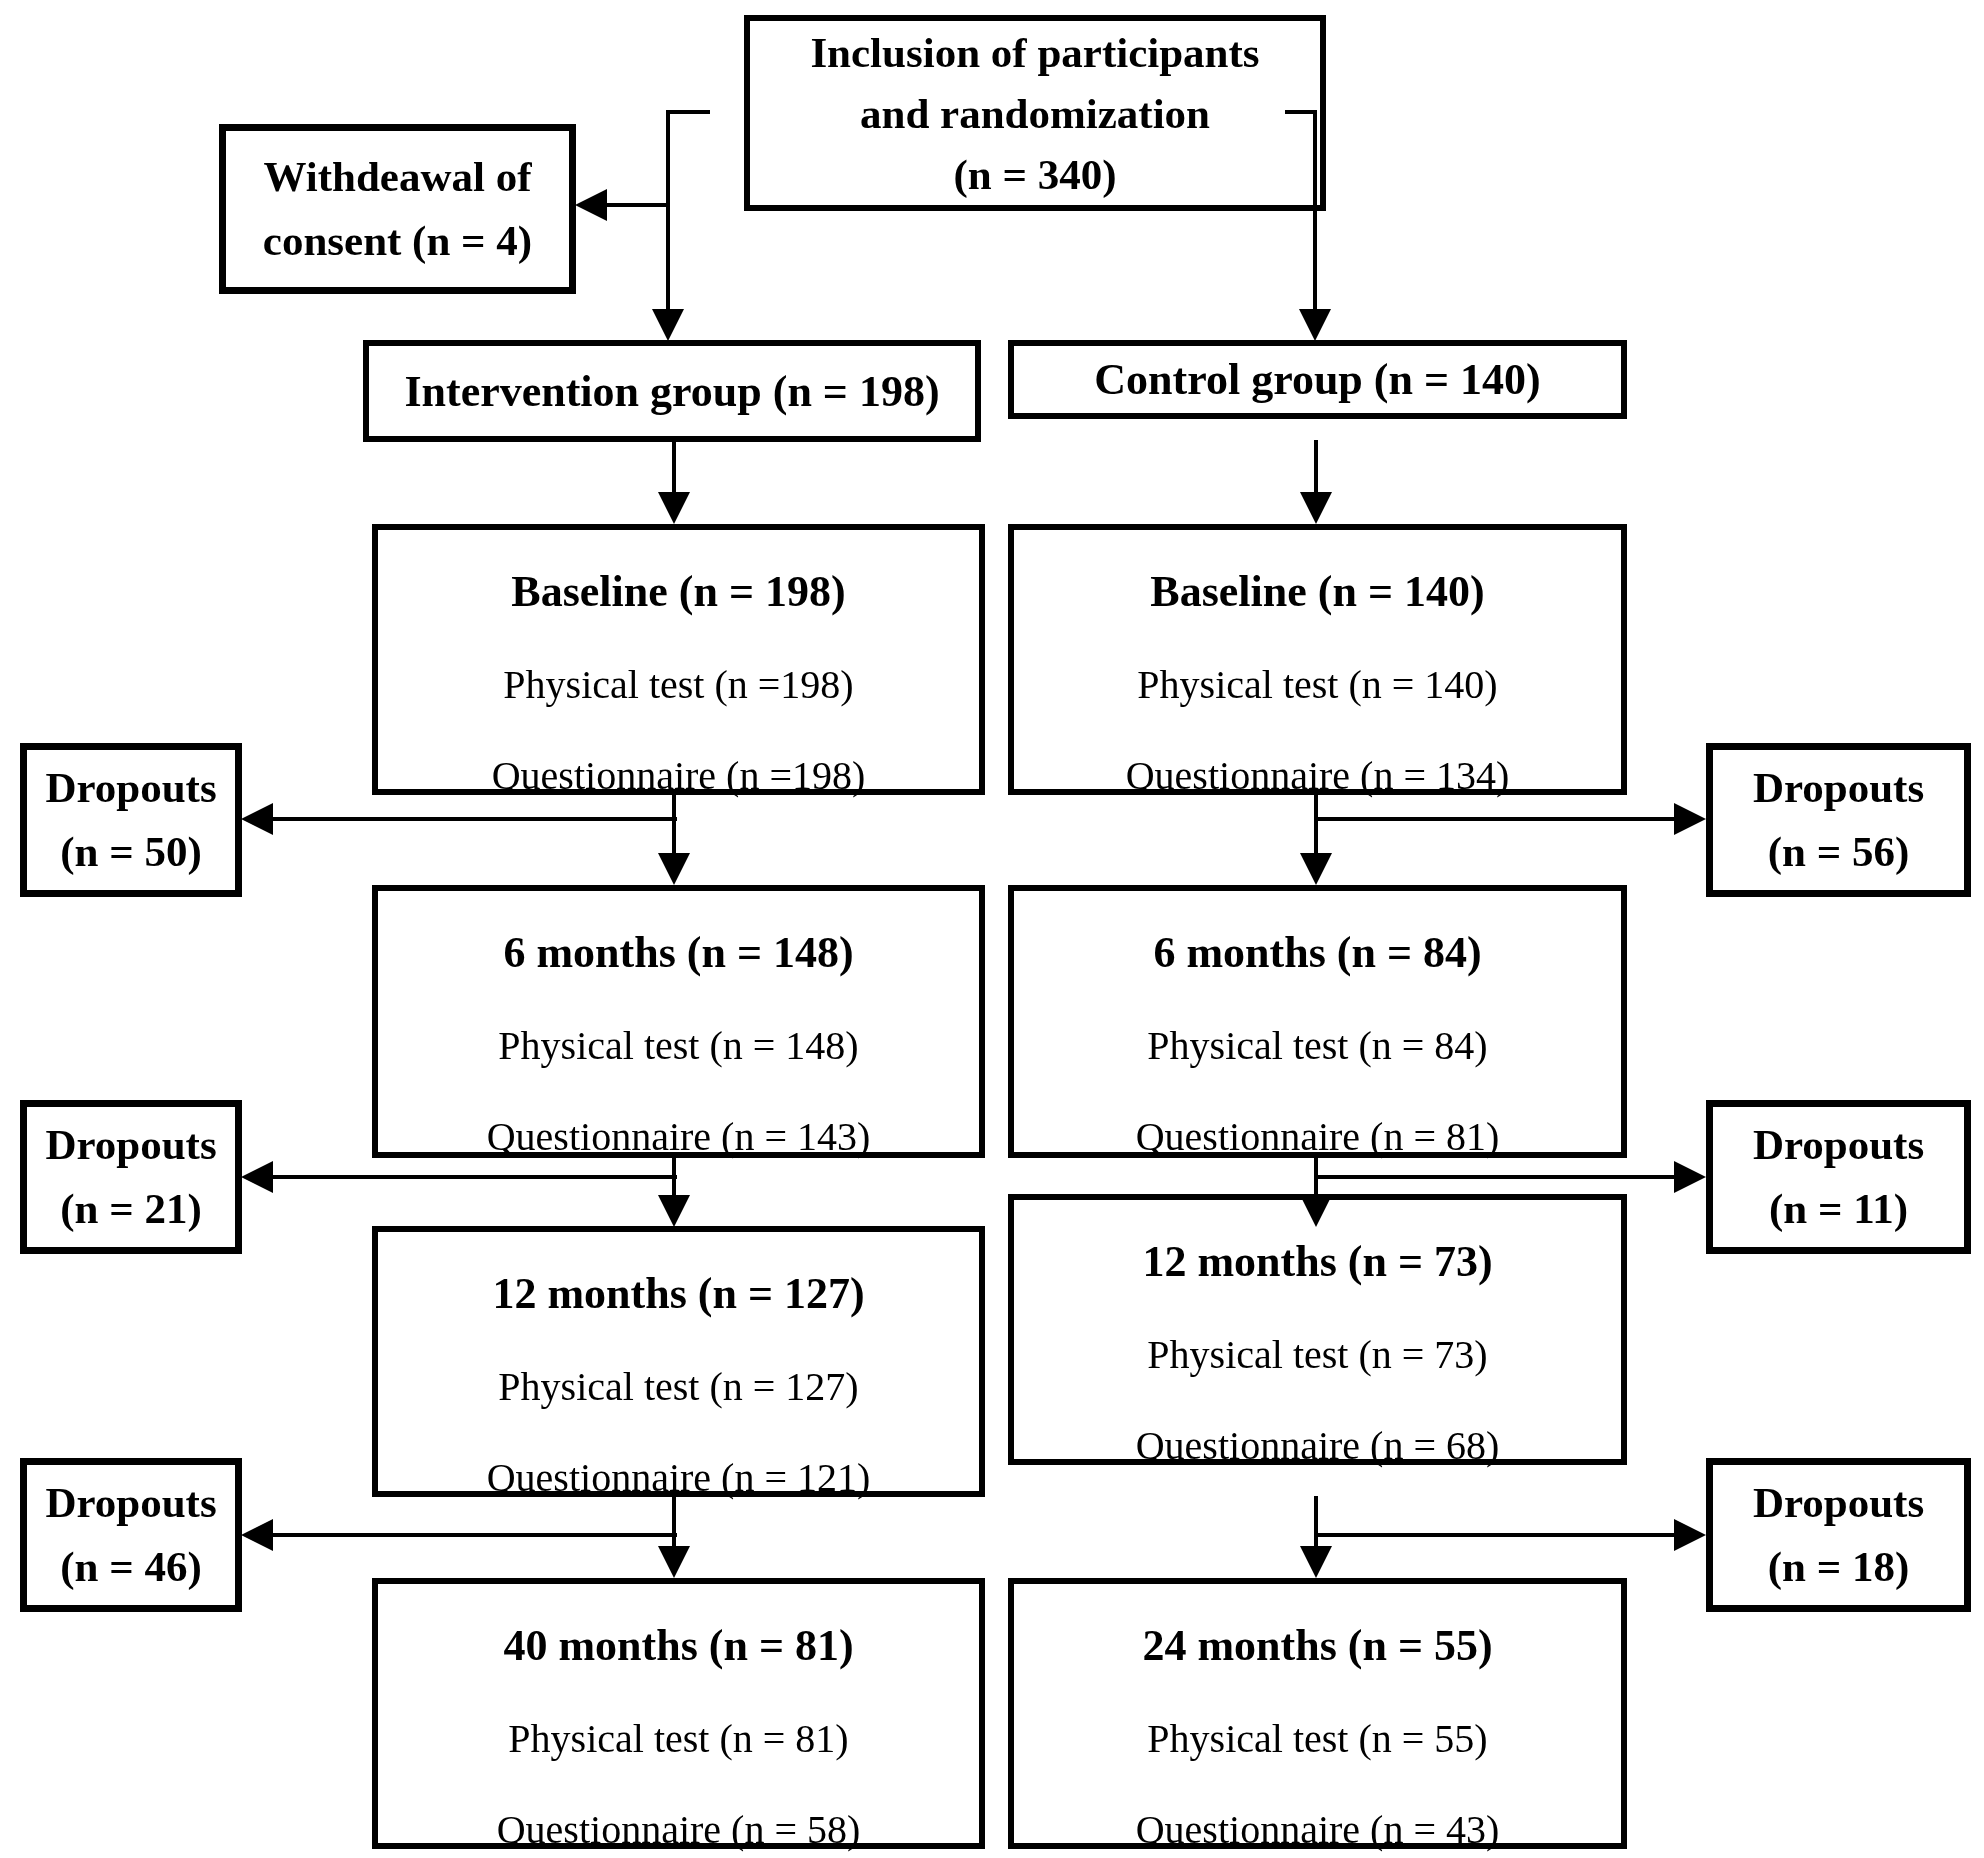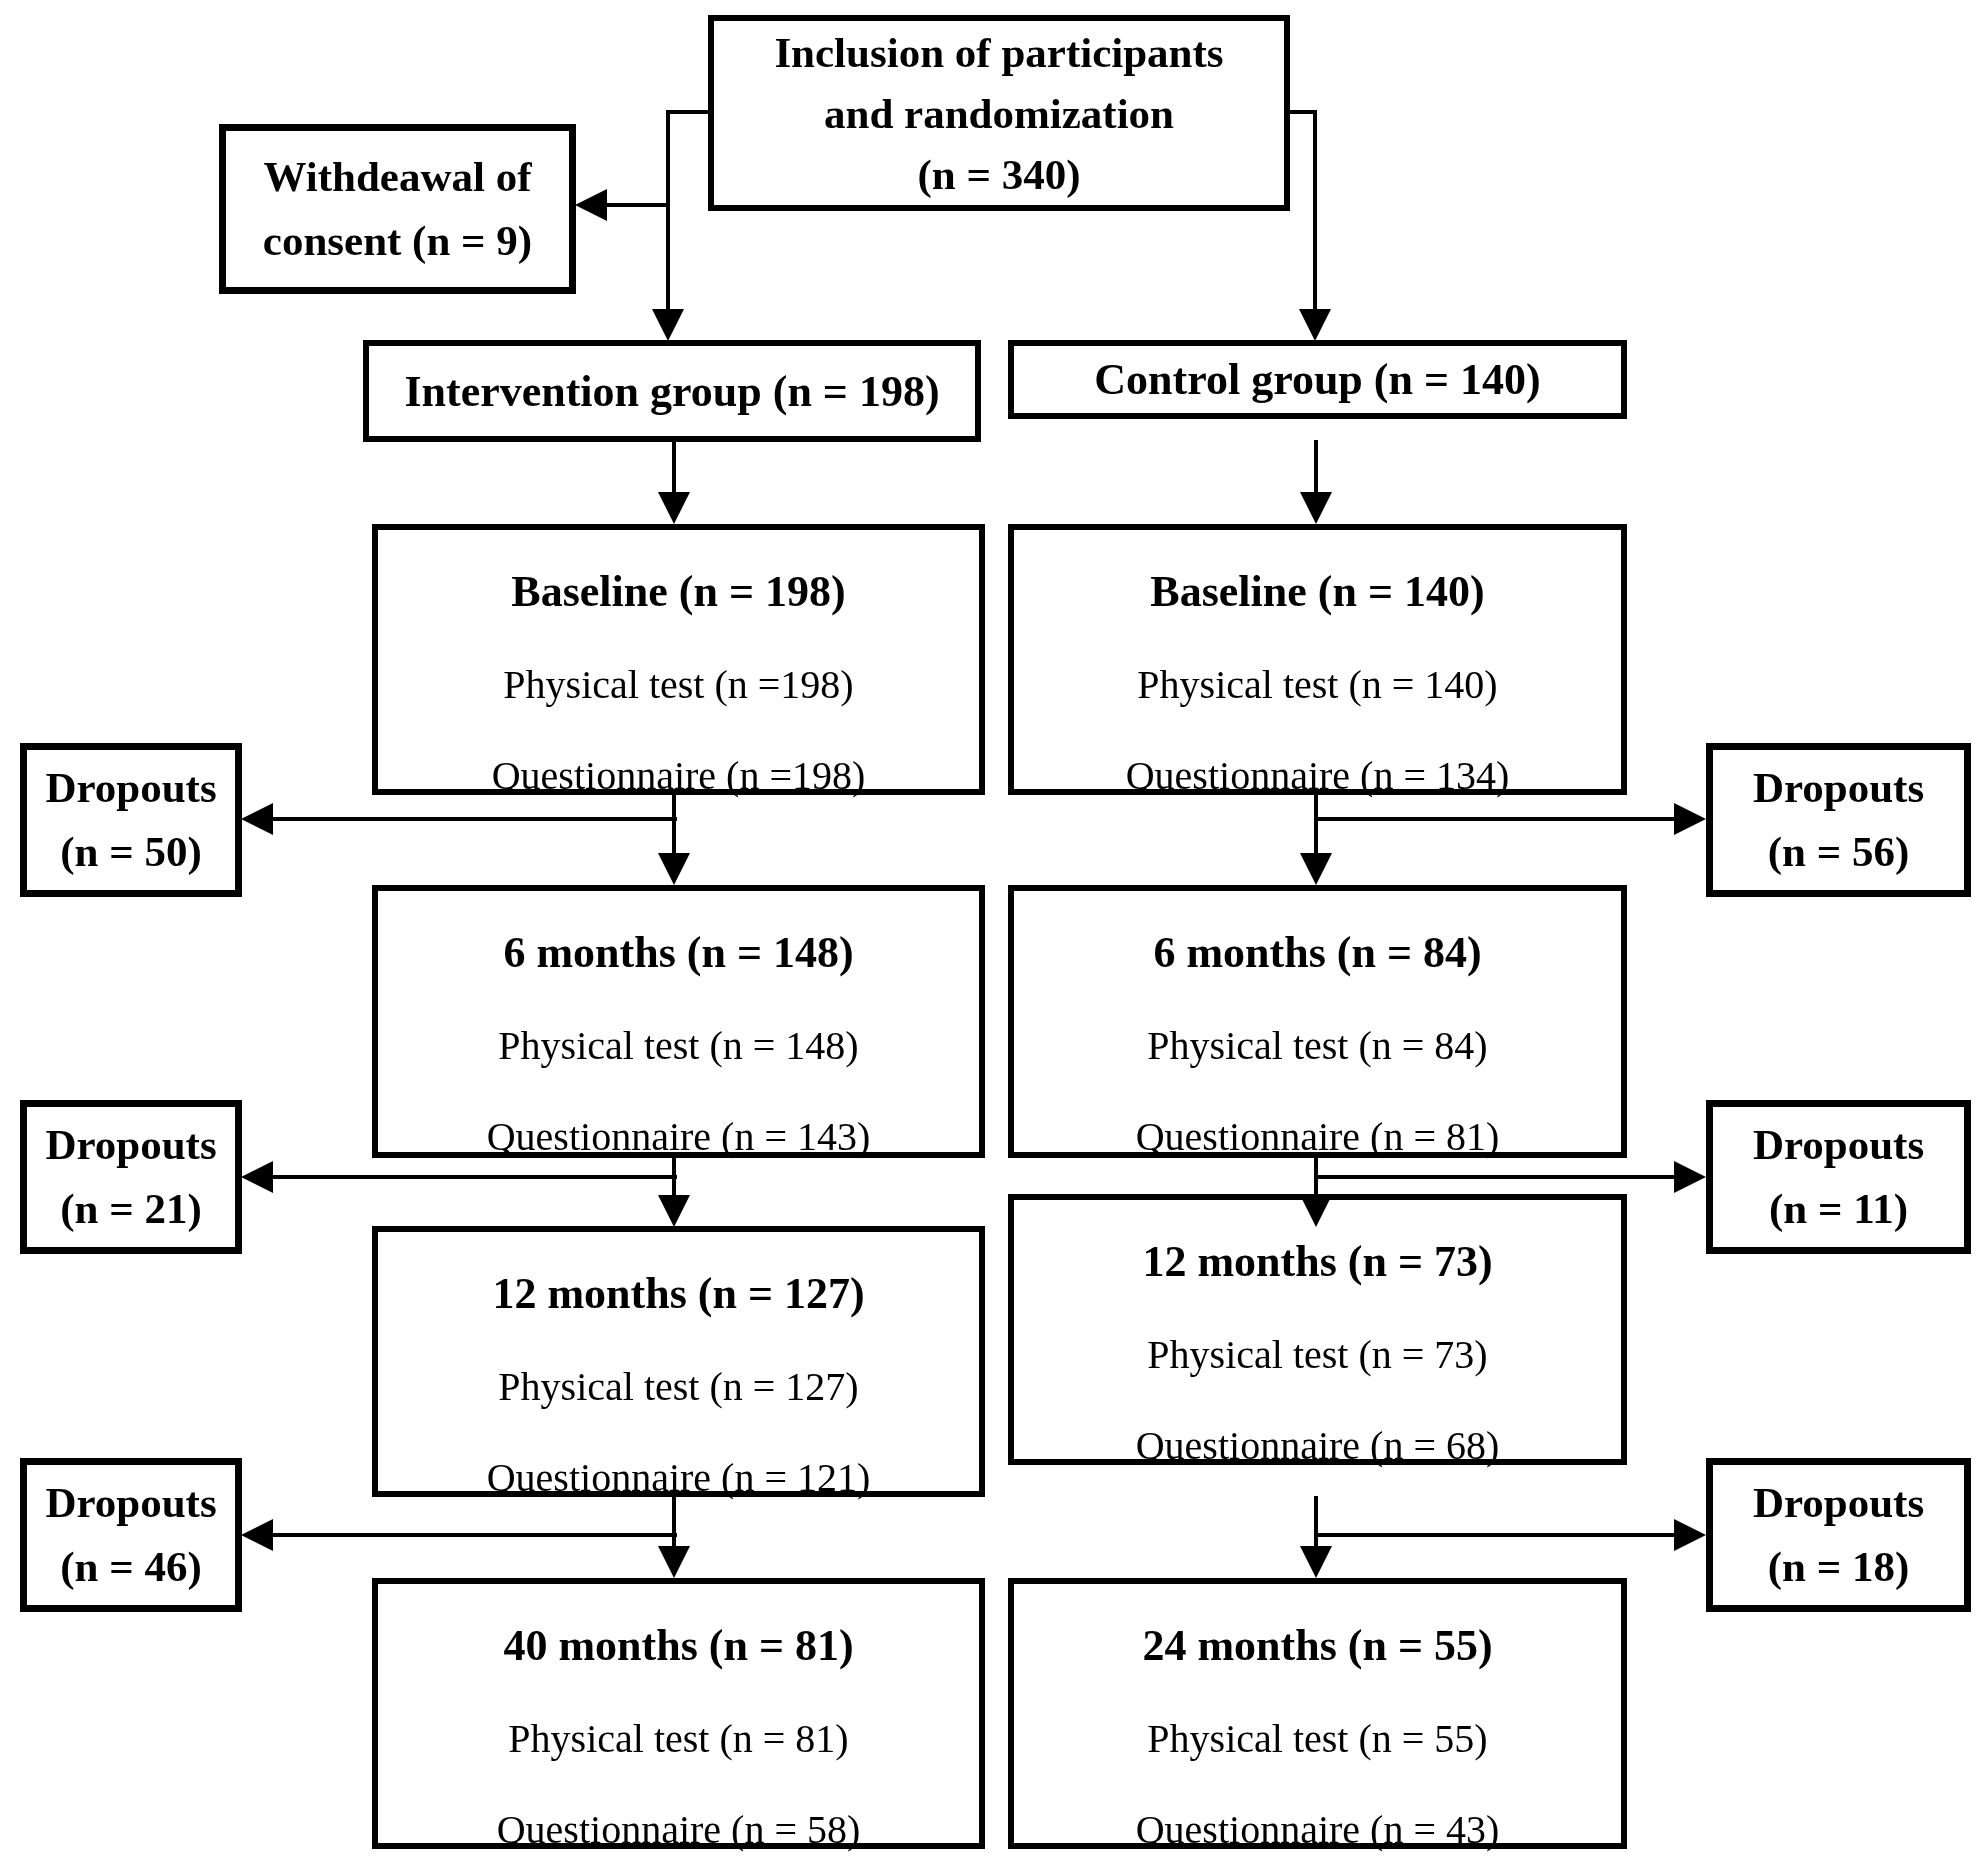--- a/index.html
+++ b/index.html
@@ -15,21 +15,21 @@
     box-sizing:border-box;
     background:#ffffff;
     border:6.7px solid #000;
     display:flex;
     flex-direction:column;
     align-items:center;
     justify-content:center;
     text-align:center;
   }
   .pre{white-space:pre-line;}
-  .title-box{font-weight:bold;font-size:43px;line-height:1.42;}
+  .title-box{font-weight:bold;font-size:43px;line-height:1.42;margin-left:36px;}
   .group-box{font-weight:bold;font-size:44px;}
   .dropout-box{font-weight:bold;font-size:43px;line-height:1.5;border-width:7.4px;}
   .withdrawal-box{font-weight:bold;font-size:43px;line-height:1.5;border-width:7.4px;}
   .stage{justify-content:space-between;padding:36px 11px;gap:44px;}
   .stage-title{font-weight:bold;font-size:44px;}
   .stage-line{font-weight:normal;font-size:40px;}
   .vline{position:absolute;width:4.3px;background:#000;}
   .hline{position:absolute;height:4.3px;background:#000;}
   .arrow-down{
     position:absolute;width:0;height:0;
@@ -53,21 +53,21 @@
 </head>
 <body>
 
 <div id="canvas">
 
   <div class="box title-box pre" style="left:708px;top:15.3px;width:582px;height:196px;border-width:6.1px">Inclusion of participants
 and randomization
 (n = 340)</div>
 
   <div class="box withdrawal-box pre" style="left:219px;top:124px;width:357px;height:170px">Withdeawal of
-consent (n = 9)</div>
+consent (n = 4)</div>
 
   <div class="box group-box" style="left:363px;top:340px;width:618px;height:102px">Intervention group (n = 198)</div>
   <div class="box group-box" style="left:1008px;top:340px;width:619px;height:79px">Control group (n = 140)</div>
 
   <div class="box stage" style="left:372px;top:524px;width:613px;height:271px">
     <div class="stage-title">Baseline (n = 198)</div>
     <div class="stage-line">Physical test (n =198)</div>
     <div class="stage-line">Questionnaire (n =198)</div>
   </div>
   <div class="box stage" style="left:372px;top:885px;width:613px;height:273px">

